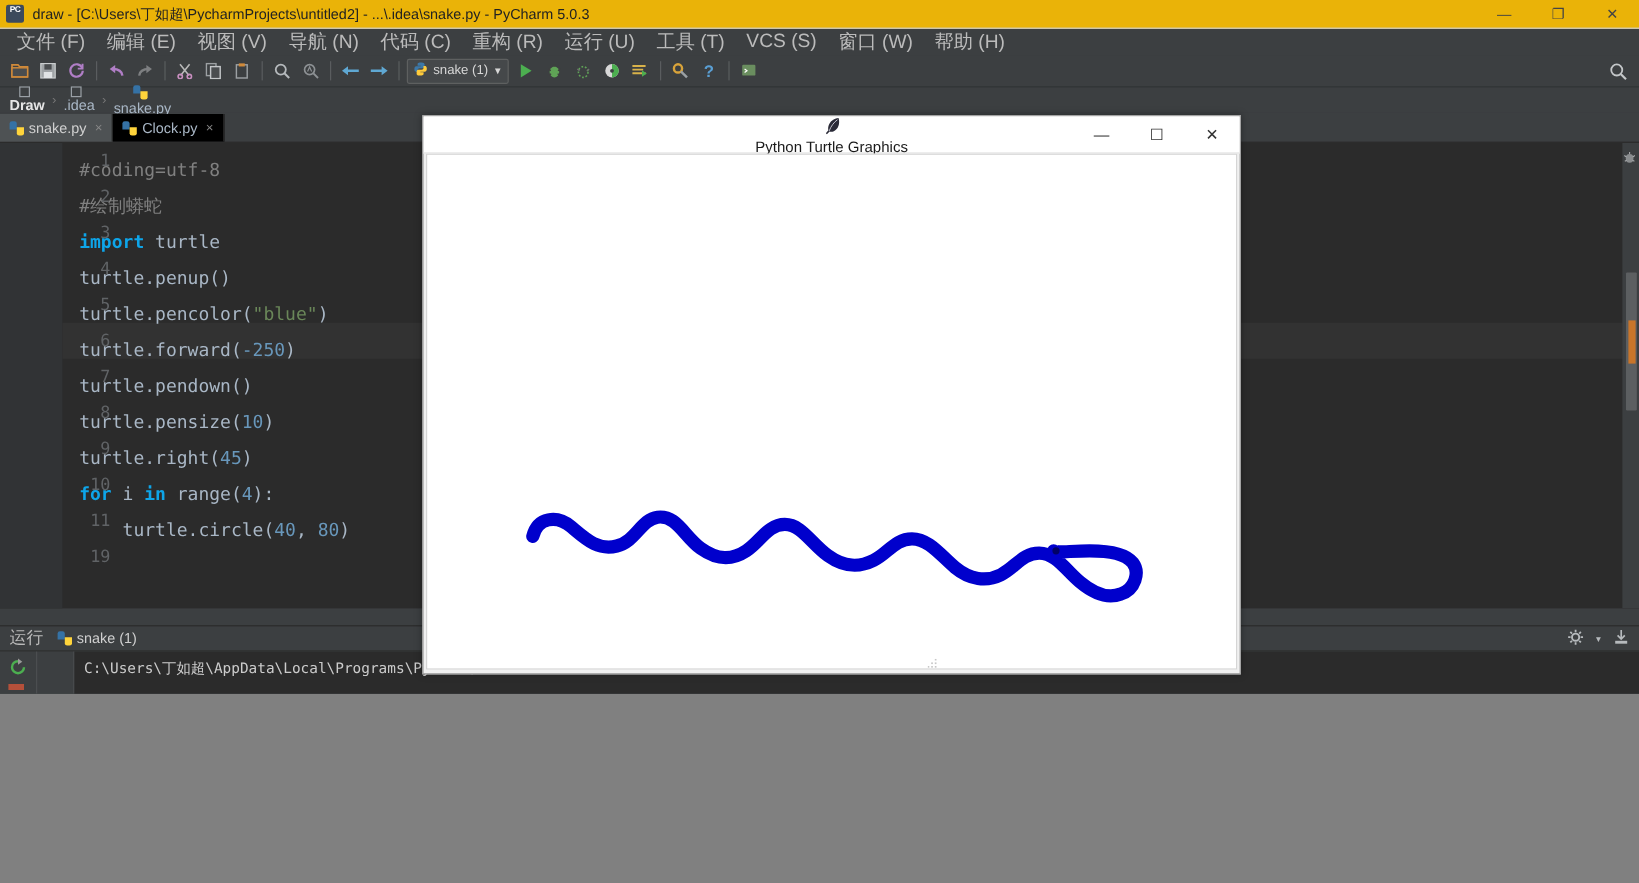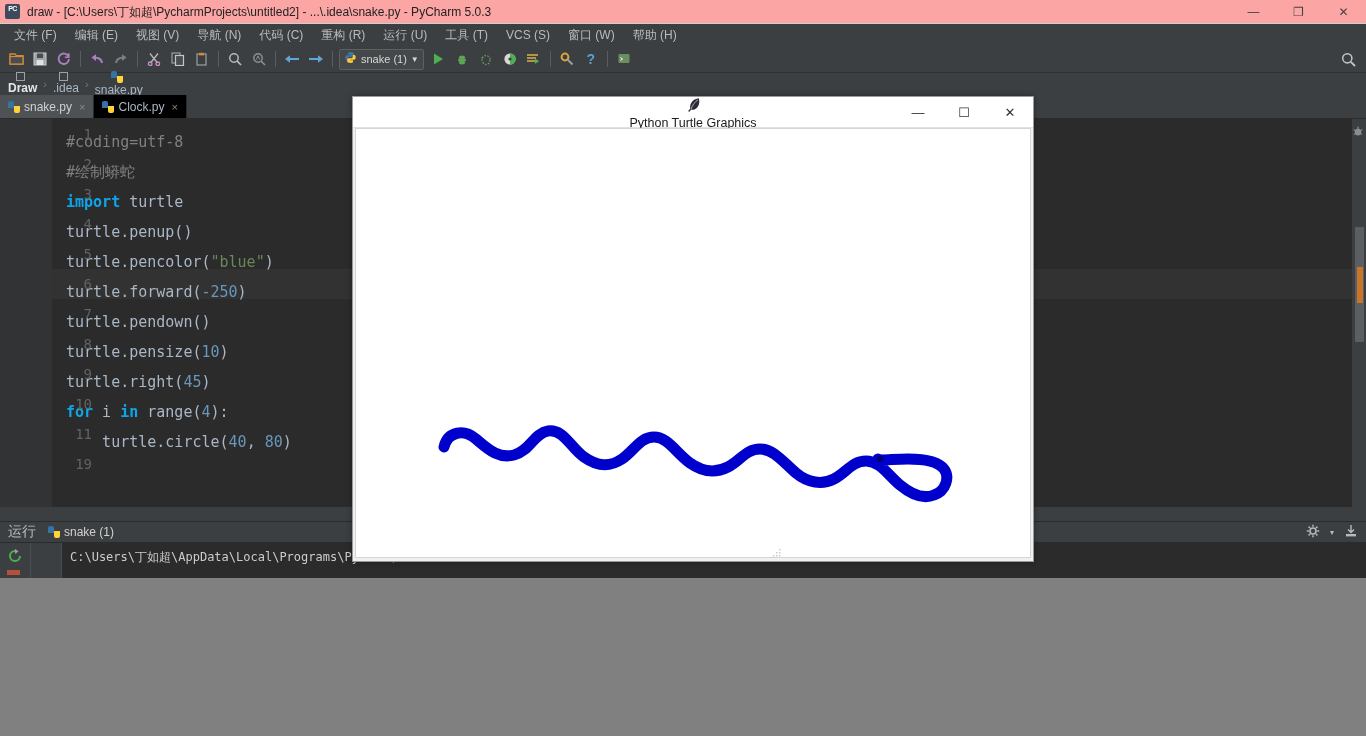--- a/index.html
+++ b/index.html
@@ -9,31 +9,31 @@
     font-family:"Liberation Sans", sans-serif;
     font-size:12px;
     -webkit-font-smoothing:none;
   }
   #root{position:relative;width:1366px;height:736px;}
 
   
   .pycharm{position:absolute;left:0;top:0;width:1366px;height:578px;background:#3c3f41;}
 
   
-  .titlebar{position:relative;height:23px;background:#fca5a5;border-bottom:1px solid #cfcfcf;}
+  .titlebar{position:relative;height:23px;background:#eab308;border-bottom:1px solid #cfcfcf;}
   .tb-icon{position:absolute;left:5px;top:4px;width:15px;height:15px;background:#3c4a5c;
            border-radius:2px;color:#fff;font-size:7px;line-height:7px;font-weight:bold;
            text-align:center;padding-top:1px;box-sizing:border-box;letter-spacing:-0.5px;}
   .tb-title{position:absolute;left:27px;top:4px;font-size:12px;color:#222;white-space:nowrap;}
   .tb-btns{position:absolute;right:0;top:0;height:23px;display:flex;}
   .tb-btn{width:45px;height:23px;display:flex;align-items:center;justify-content:center;color:#444;font-size:12px;}
 
   
   .menubar{height:22px;background:#3c3f41;display:flex;align-items:center;padding-left:5px;}
-  .menu-item{color:#bbbbbb;font-size:12px;padding:3px 9px;white-space:nowrap;}
+  .menu-item{color:#bbbbbb;font-size:16px;padding:3px 9px;white-space:nowrap;}
 
   
   .toolbar{height:26px;background:#3c3f41;display:flex;align-items:center;padding-left:4px;border-bottom:1px solid #2e3133;}
   .tbi{width:24px;height:22px;display:flex;align-items:center;justify-content:center;}
   .tbsep{width:1px;height:16px;background:#5a5d5f;margin:0 4px;}
   .runcfg{display:flex;align-items:center;height:19px;border:1px solid #5e6060;border-radius:2px;
           background:#45484a;padding:0 4px;margin:0 2px;}
   .runcfg .lbl{color:#d7d7d7;font-size:11px;margin:0 4px;}
   .tb-spacer{flex:1;}
 

